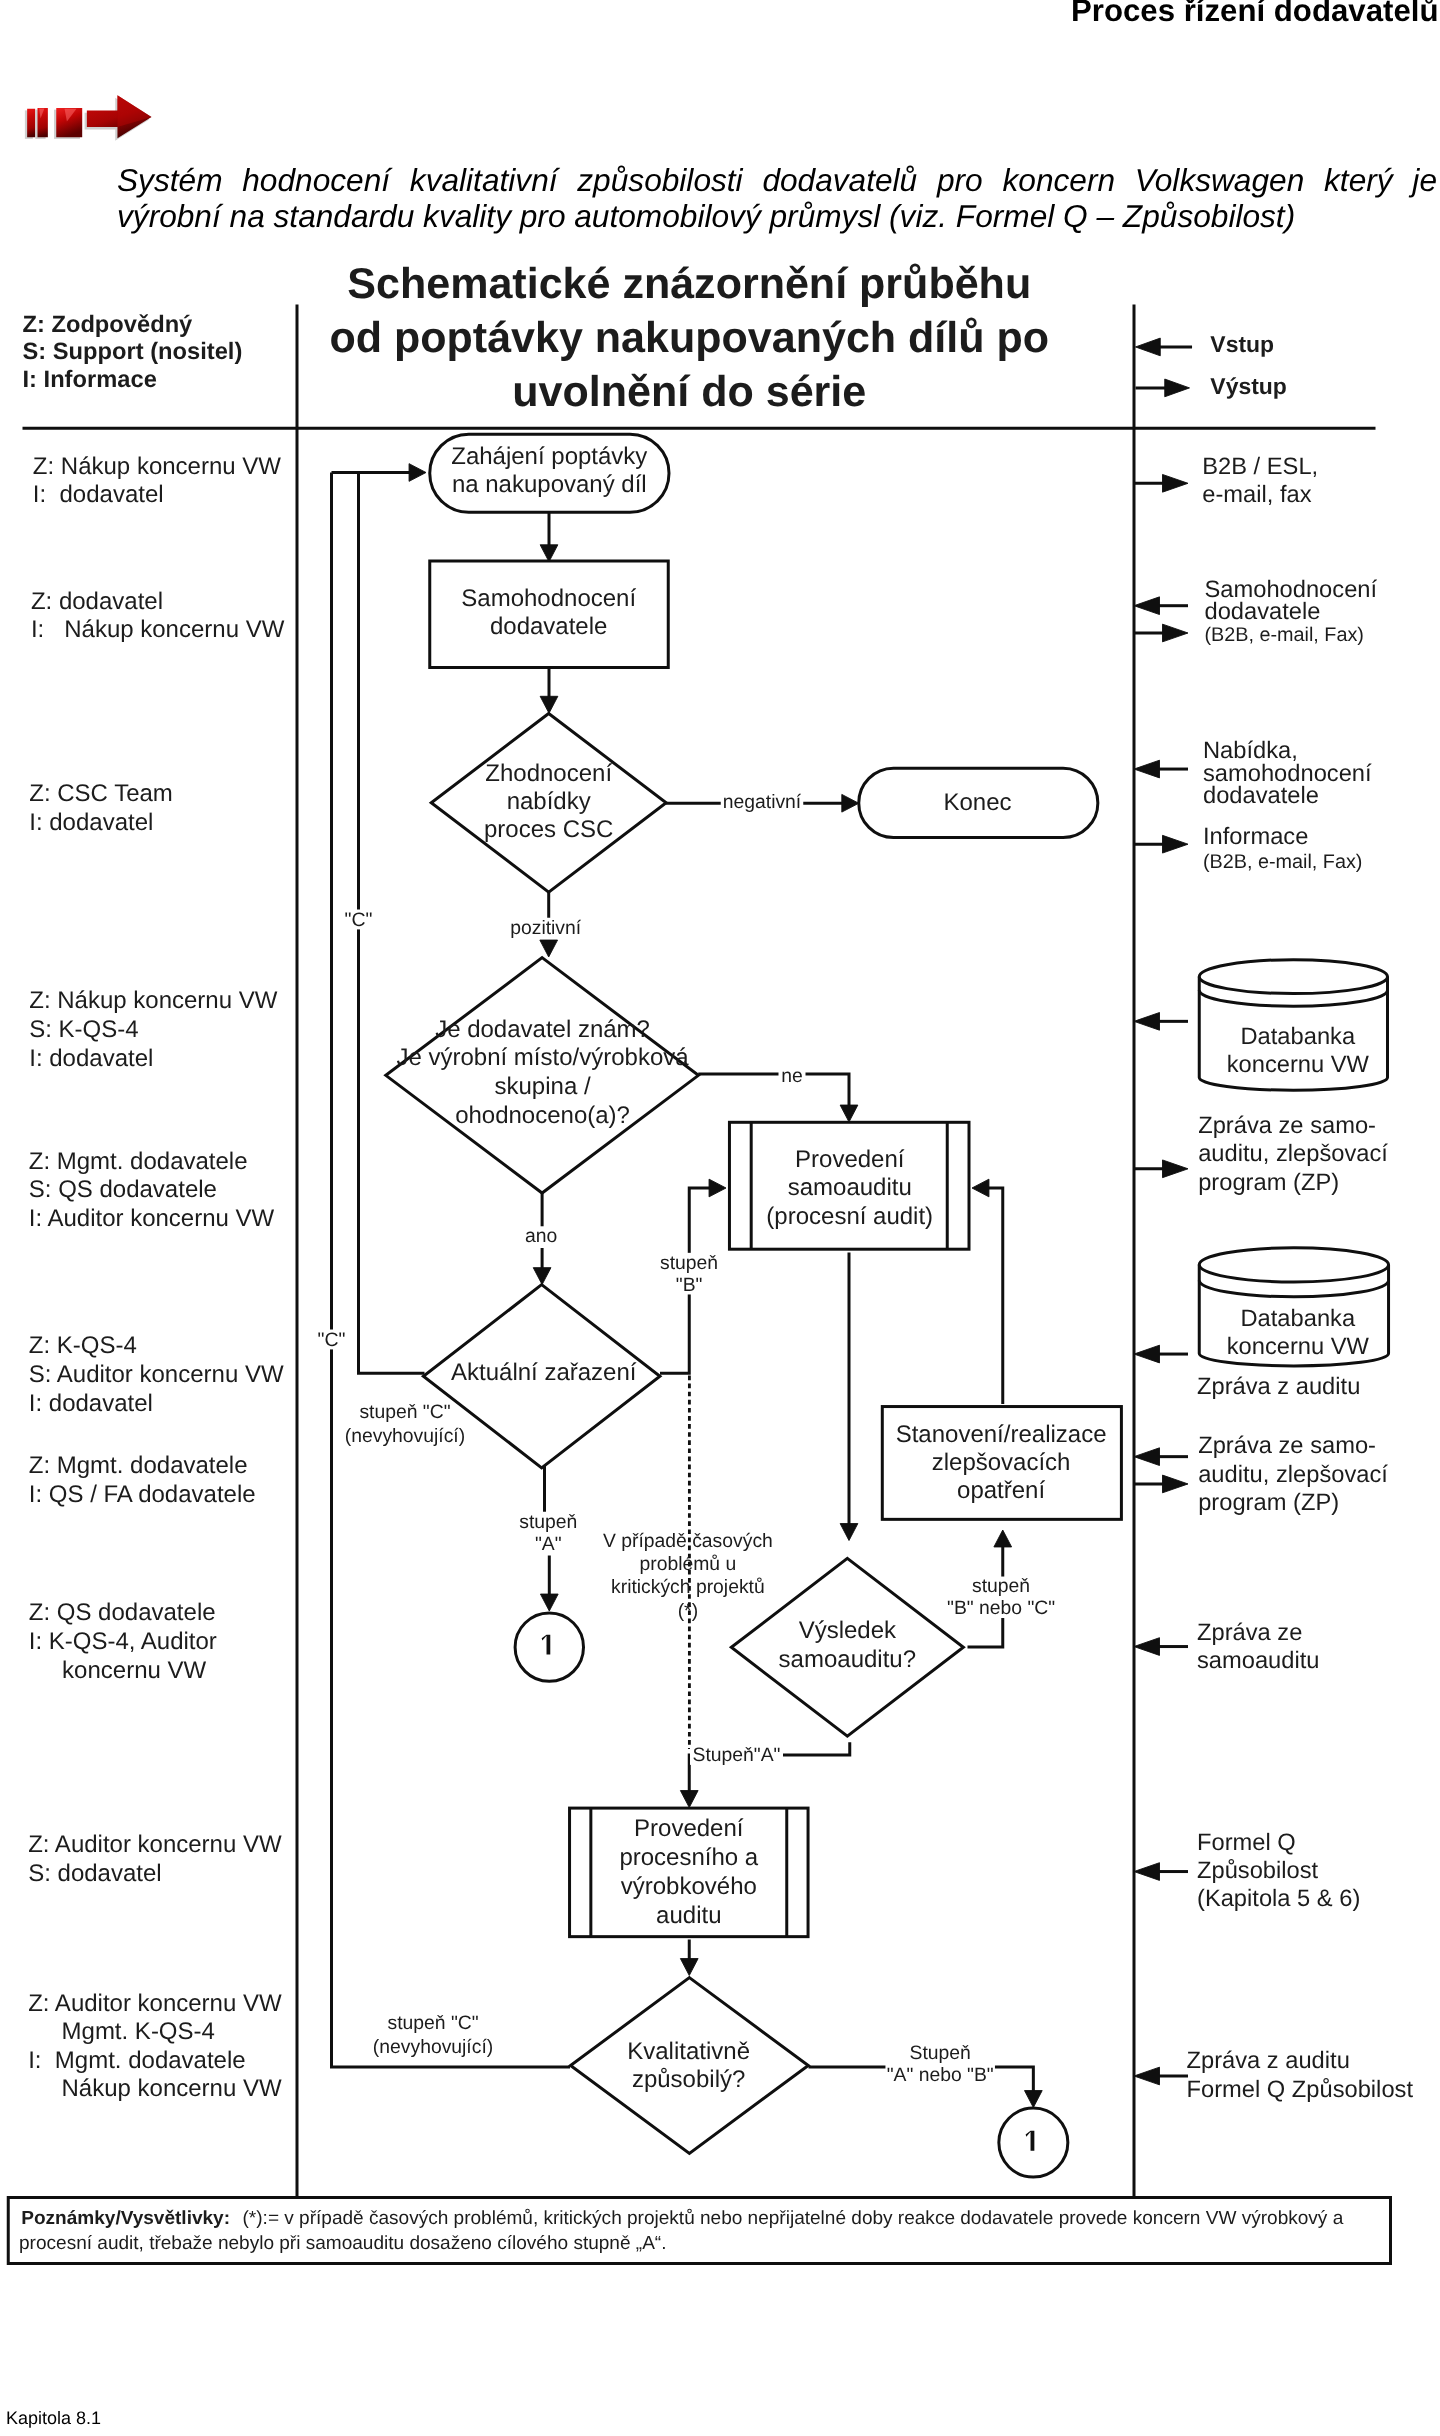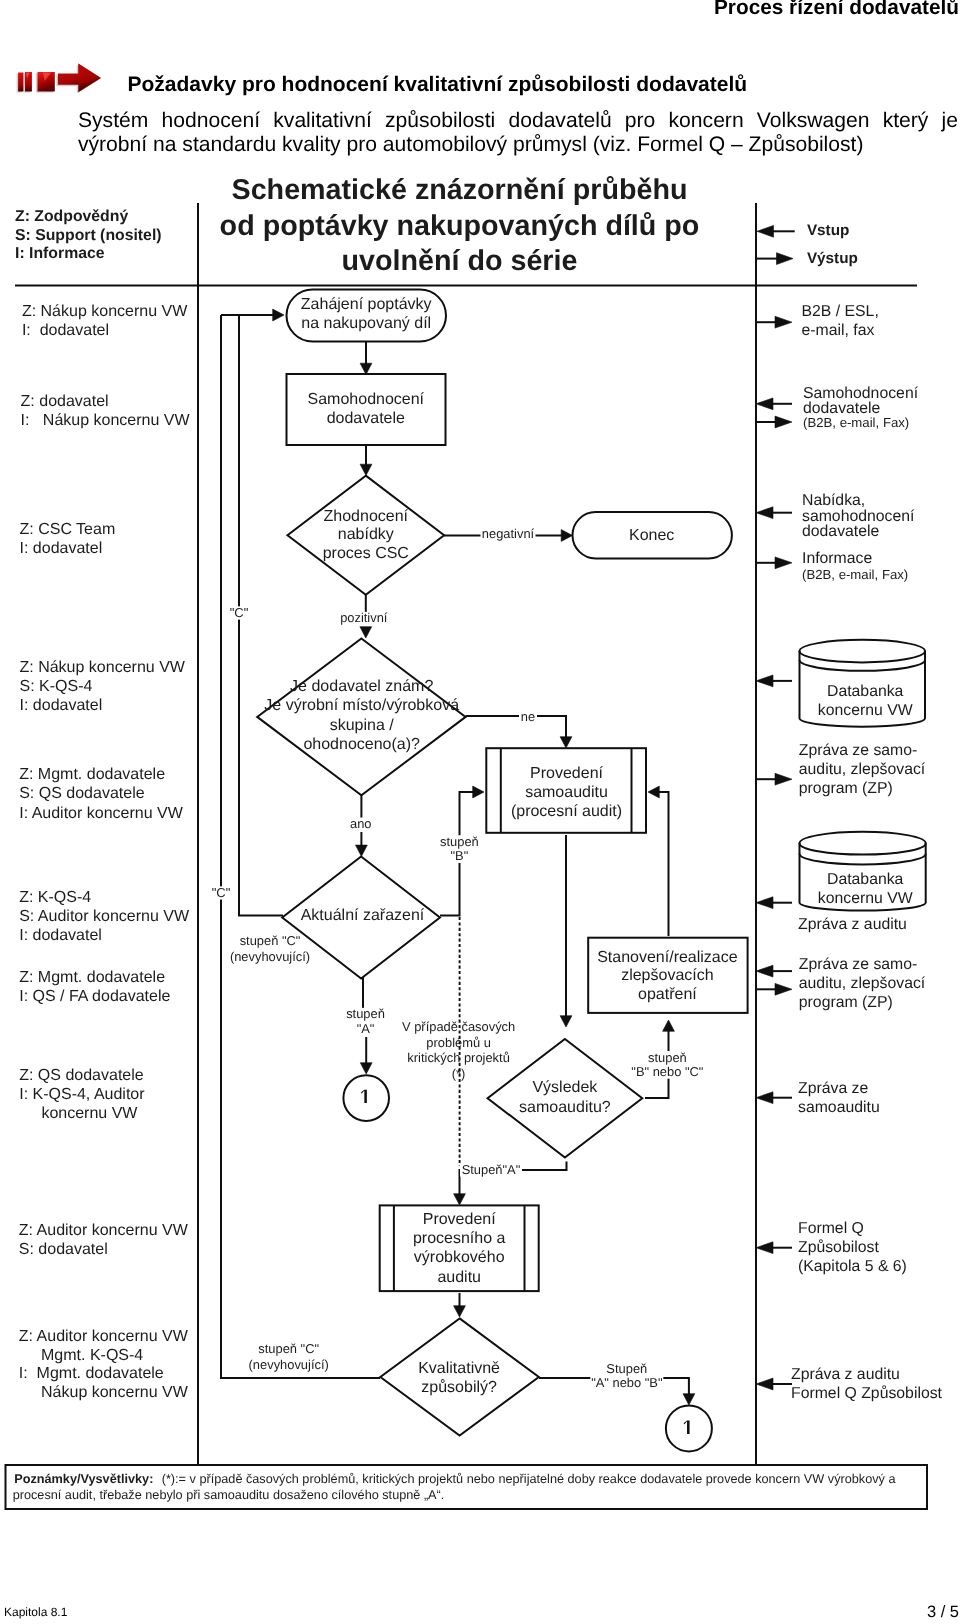--- a/index.html
+++ b/index.html
@@ -8,21 +8,21 @@
        font-family:"Liberation Sans",sans-serif;color:#000;
        -webkit-font-smoothing:antialiased;text-rendering:geometricPrecision;}
   .page{position:absolute;left:0;top:0;width:928px;height:1624px;
         transform:translateZ(0);opacity:.999;}
   #hdr{position:absolute;left:0;top:-2px;width:959px;text-align:right;
        font-size:20.8px;font-weight:bold;line-height:19px;}
   #icon{position:absolute;left:8px;top:47px;width:104px;height:52px;}
   #t1{position:absolute;left:127.5px;top:77px;font-size:21px;font-weight:bold;
       white-space:nowrap;line-height:15px;}
   #t2{position:absolute;left:78px;top:109px;width:880px;font-size:21.1px;
-      line-height:24px;text-align:justify;}
+      font-style:italic;line-height:24px;text-align:justify;}
   #t2 .l1,#t2 .l2{display:block;height:24px;text-align:justify;}
   #t2 .l1:after{content:"";display:inline-block;width:100%;}
   #diagram{position:absolute;left:0;top:0;}
   #f1{position:absolute;left:4px;top:1606px;font-size:12px;line-height:12px;}
   #f2{position:absolute;left:0;top:1606px;width:959px;text-align:right;
       font-size:16.5px;line-height:12px;}
   svg text{font-family:"Liberation Sans",sans-serif;fill:#1c1c1c;}
 </style>
 </head>
 <body>
@@ -59,21 +59,20 @@
       <rect x="10.1" y="25.5" width="5.3" height="19" fill="url(#rg)"></rect>
       <rect x="17" y="25" width="6.9" height="19.5" fill="url(#rg)"></rect>
       <rect x="29.5" y="25" width="17.3" height="19.5" fill="url(#rg2)"></rect>
       <path d="M49.9 26.6 H70.3 V16.5 L93 31 L70.3 45.2 V37.7 H49.9 Z" fill="url(#rg3)"></path>
       <path d="M70.3 16.5 L93 31 L70.3 37.7 Z" fill="#b00606" opacity="0.55"></path>
       <path d="M35 25.5 L43 25.5 L36.6 34 Z" fill="#ff7070" opacity="0.5"></path>
       <path d="M18.1 25.4 L21.6 25.4 L19 32 Z" fill="#ff8080" opacity="0.45"></path>
     </g>
   </svg>
 
-  <div id="t1">Požadavky pro hodnocení kvalitativní způsobilosti dodavatelů</div>
   <div id="t2">
       <span class="l1">Systém hodnocení kvalitativní způsobilosti dodavatelů pro koncern Volkswagen který je</span>
       <span class="l2">výrobní na standardu kvality pro automobilový průmysl (viz. Formel Q – Způsobilost)</span>
     </div>
 
   <svg id="diagram" width="960" height="1624" viewBox="0 0 960 1624">
       <line x1="198" y1="203" x2="198" y2="1465" stroke="#0f0f0f" stroke-width="2"></line>
       <line x1="756" y1="203" x2="756" y2="1465" stroke="#0f0f0f" stroke-width="2"></line>
       <line x1="15" y1="285.5" x2="917" y2="285.5" stroke="#0f0f0f" stroke-width="2"></line>
       <text x="15" y="221" font-size="15.8" text-anchor="start" xml:space="preserve" font-weight="bold"><tspan x="15" y="221">Z: Zodpovědný</tspan><tspan x="15" y="239.6">S: Support (nositel)</tspan><tspan x="15" y="258.2">I: Informace</tspan></text>
@@ -238,14 +237,13 @@
       <line x1="772" y1="1384" x2="792" y2="1384" stroke="#0f0f0f" stroke-width="2"></line>
       <polygon points="756,1384 773,1378.1 773,1389.9" fill="#0f0f0f" stroke="#0f0f0f" stroke-width="0.6"></polygon>
       <text x="791" y="1378.8" font-size="15.8" text-anchor="start" xml:space="preserve"><tspan x="791" y="1378.8">Zpráva z auditu</tspan><tspan x="791" y="1397.7">Formel Q Způsobilost</tspan></text>
       <rect x="5.5" y="1465" width="921.5" height="44" fill="none" stroke="#0f0f0f" stroke-width="2"></rect>
       <text x="14.2" y="1482.8" font-size="12.7" text-anchor="start" font-weight="bold">Poznámky/Vysvětlivky:</text>
       <text x="161.7" y="1482.8" font-size="12.7" text-anchor="start">(*):=  v případě časových problémů, kritických projektů nebo nepřijatelné doby reakce dodavatele provede koncern VW  výrobkový a</text>
       <text x="12.7" y="1499.4" font-size="12.7" text-anchor="start">procesní audit, třebaže nebylo při samoauditu dosaženo cílového stupně „A“.</text>
     </svg>
 
   <div id="f1">Kapitola 8.1</div>
-  <div id="f2">3 / 5</div>
 </div>
 
 </body></html>

